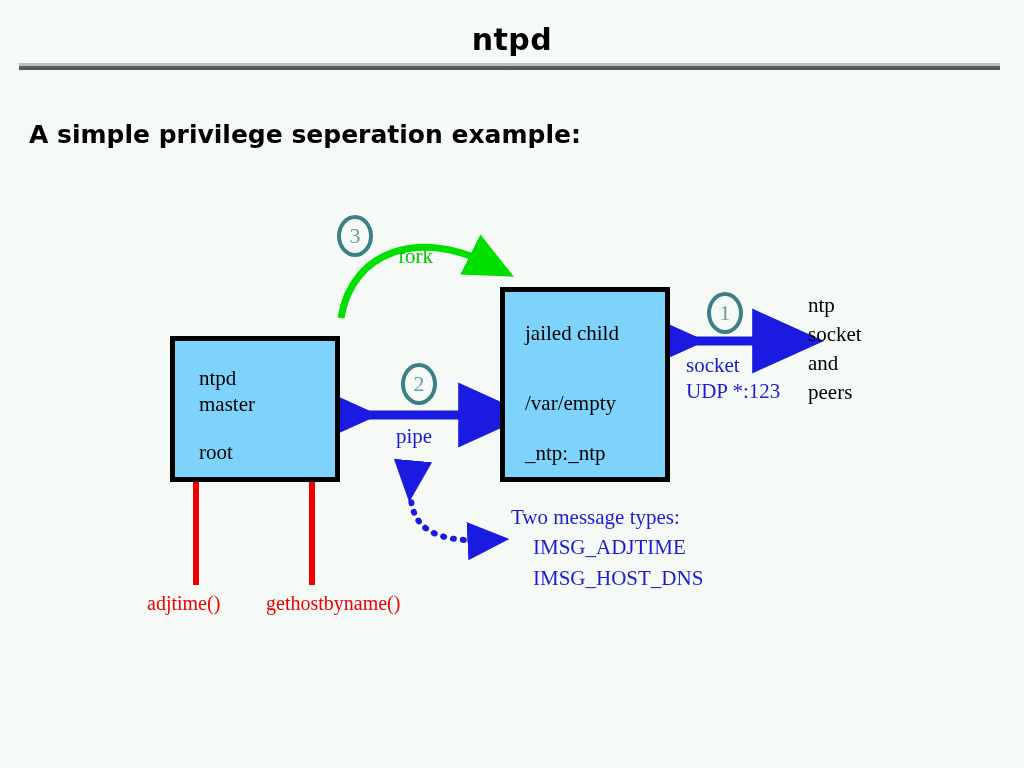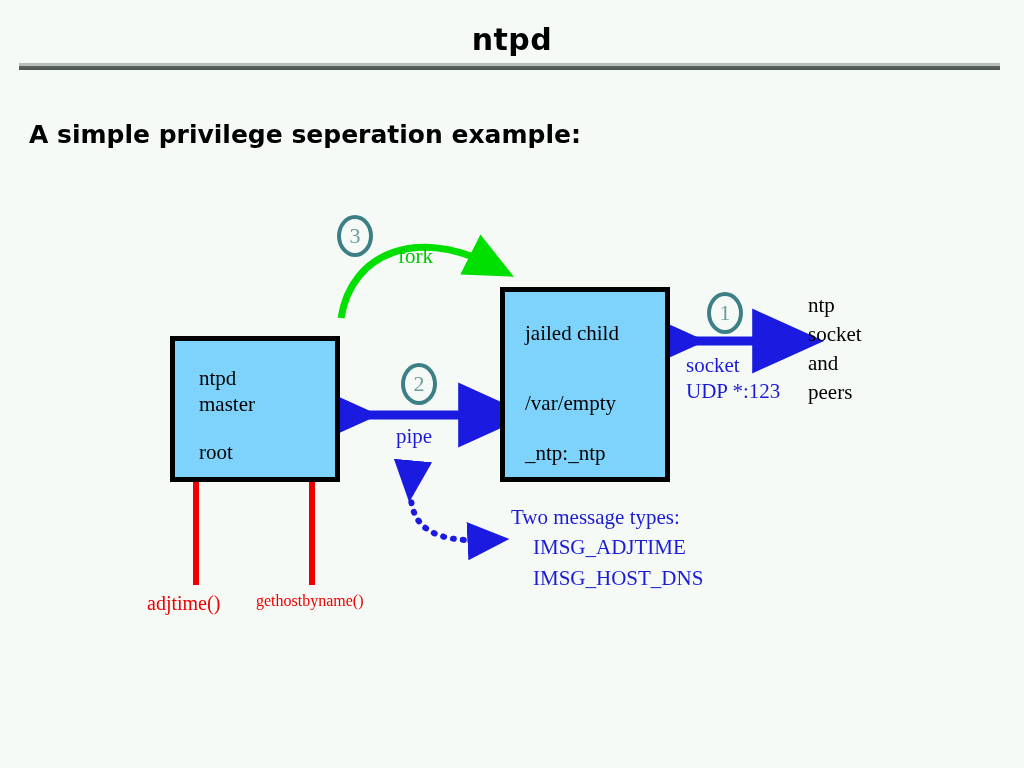--- a/index.html
+++ b/index.html
@@ -145,21 +145,21 @@
   #label-msgtypes {
     left: 511px;
     top: 502px;
     font-size: 21px;
     line-height: 1.45;
     color: #1b1bd6;
   }
   #label-msgtypes .indent { padding-left: 22px; display: block; }
 
   #label-adjtime { left: 147px; top: 592px; font-size: 20px; }
-  #label-gethost { left: 256px; top: 592px; font-size: 16px; }
+  #label-gethost { left: 266px; top: 592px; font-size: 20px; }
 </style>
 </head>
 <body>
 
 <div id="slide">
 
   <div class="slide-title">ntpd</div>
   <div class="title-rule"></div>
 
   <div class="subtitle">A simple privilege seperation example:</div>

